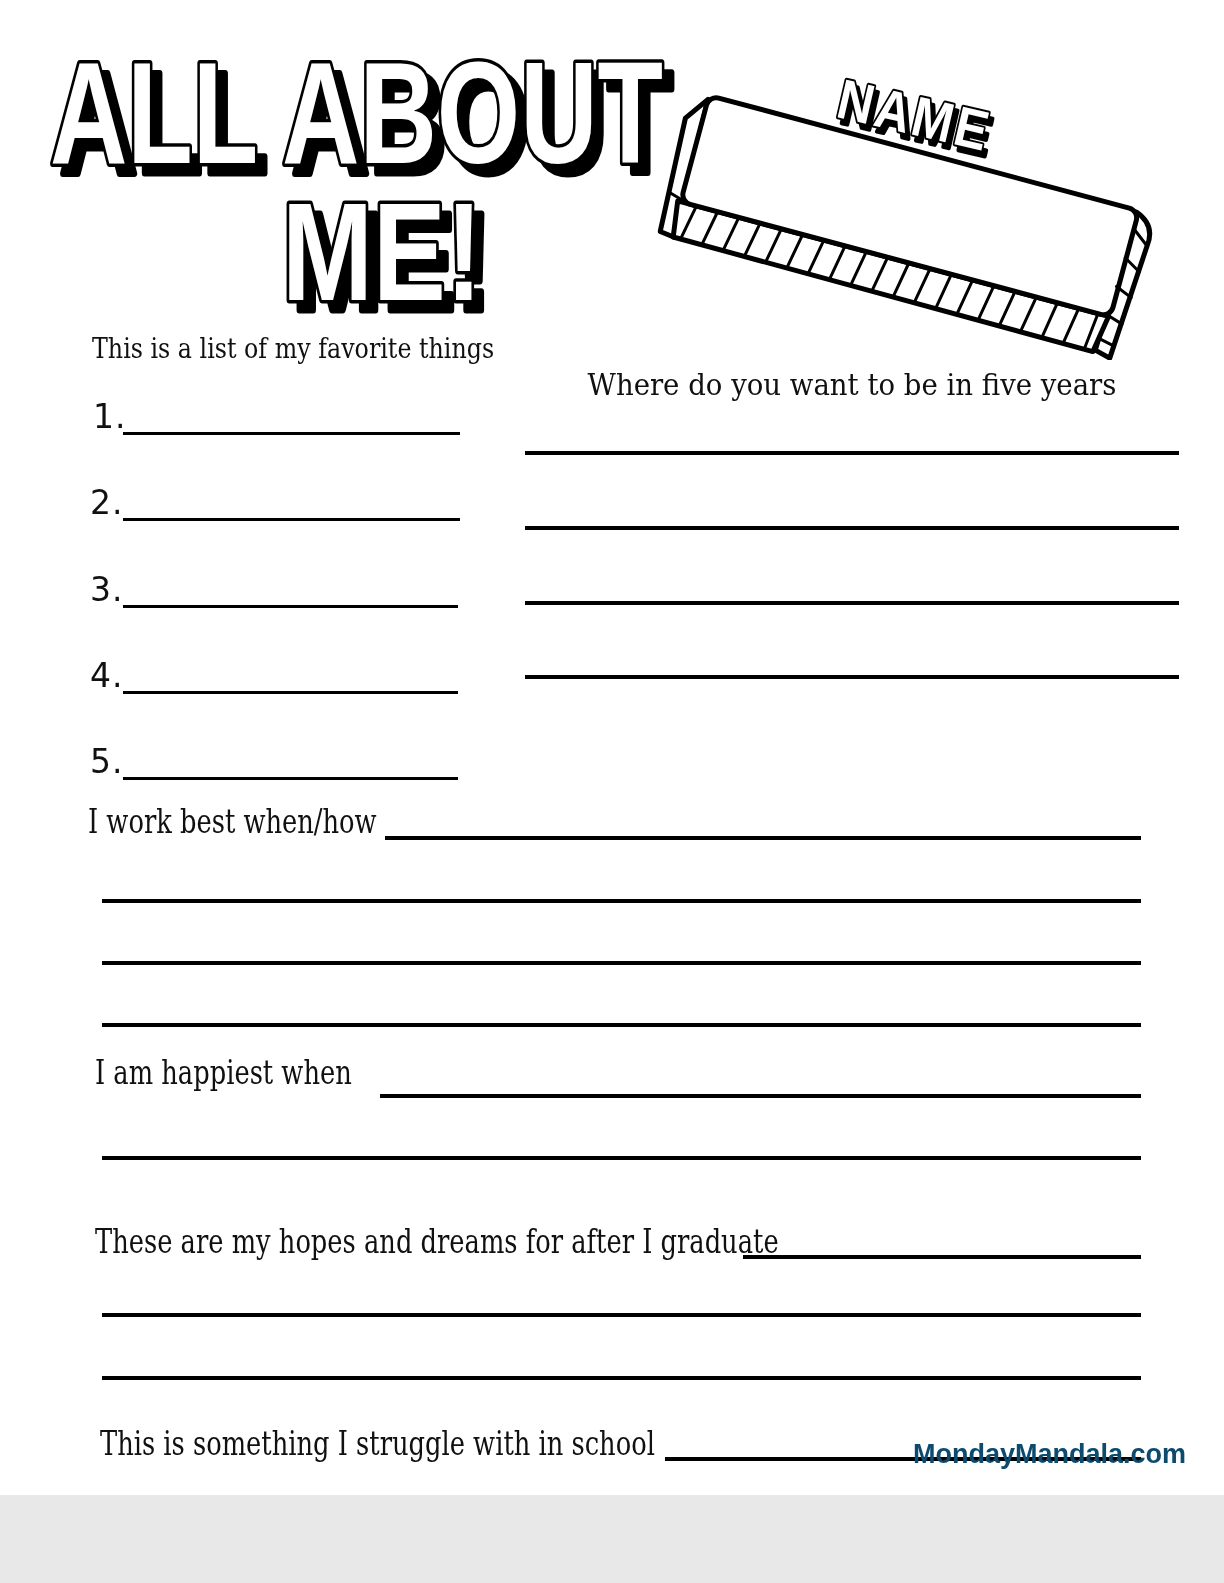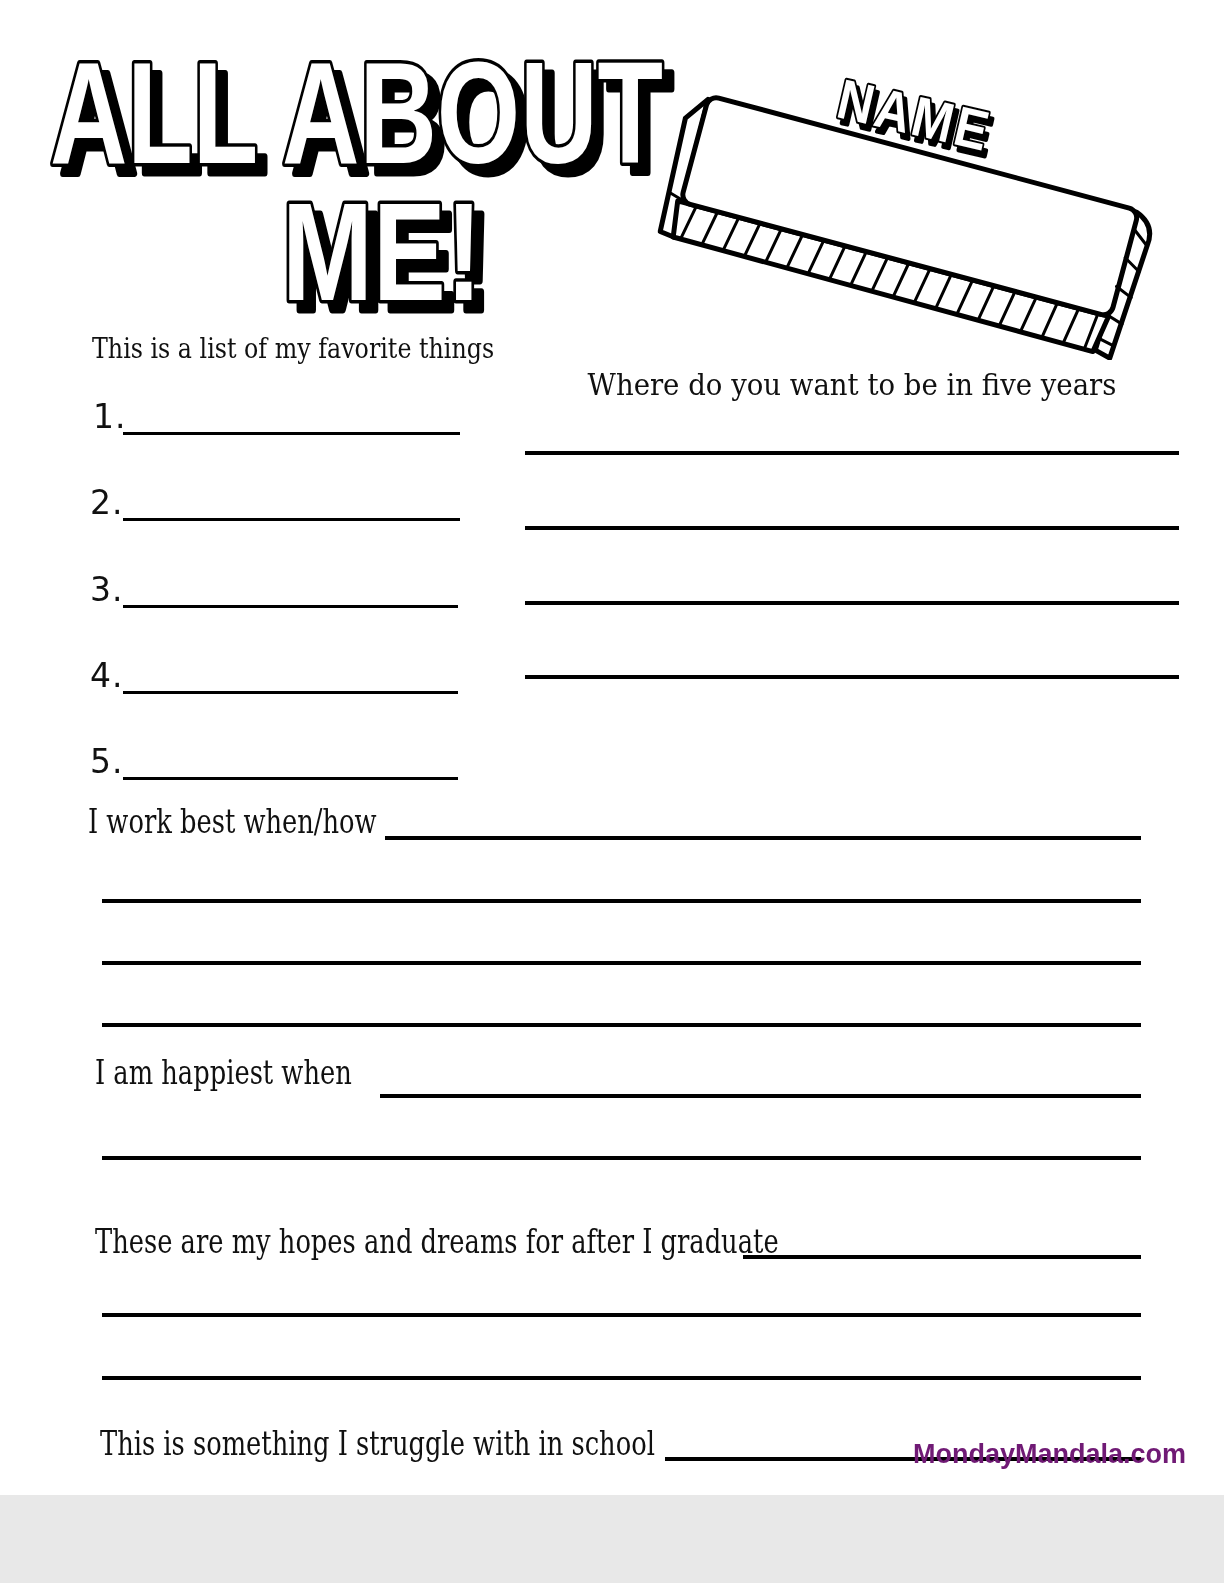--- a/index.html
+++ b/index.html
@@ -19,21 +19,21 @@
   }
   .prompt.center{transform:scaleX(0.95);transform-origin:50% 50%;text-align:center;}
   .prompt.condensed{font-size:33px;transform:scaleX(0.78);}
   
   .listnum{
     position:absolute;font-family:"DejaVu Sans",sans-serif;font-size:33px;
     color:#111;letter-spacing:1px;
   }
   .footer{
     position:absolute;font-family:"Liberation Sans",sans-serif;font-weight:bold;
-    font-size:27px;color:#701a75;right:38px;top:1439px;letter-spacing:0px;
+    font-size:27px;color:#0c4a6e;right:38px;top:1439px;letter-spacing:0px;
   }
   svg text{font-family:"Liberation Sans",sans-serif;font-weight:bold;}
   .outline-txt{
     fill:#ffffff;stroke:#000;stroke-width:7px;paint-order:stroke;
     stroke-linejoin:round;
   }
   .shadow-txt{fill:#000;stroke:#000;stroke-width:7px;stroke-linejoin:round;}
   .outline-txt-sm{
     fill:#ffffff;stroke:#000;stroke-width:4px;paint-order:stroke;
     stroke-linejoin:round;letter-spacing:3px;

